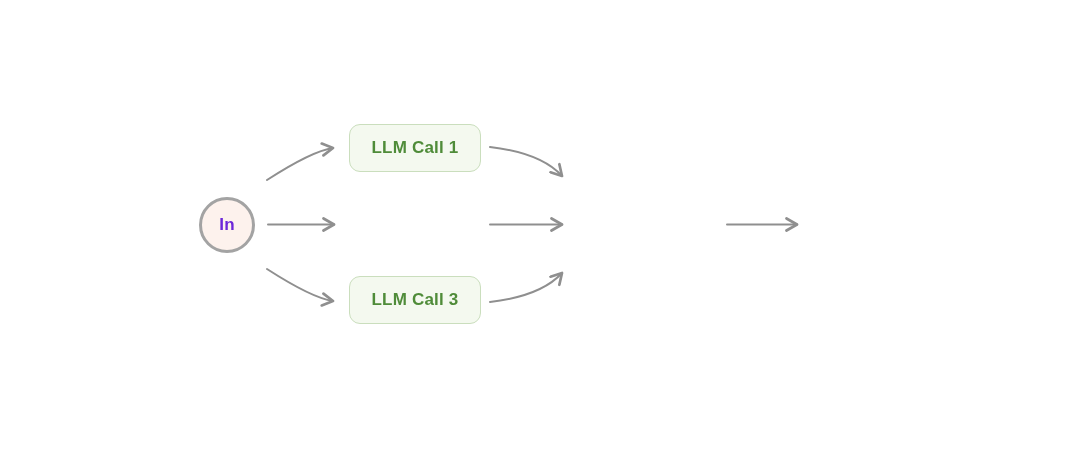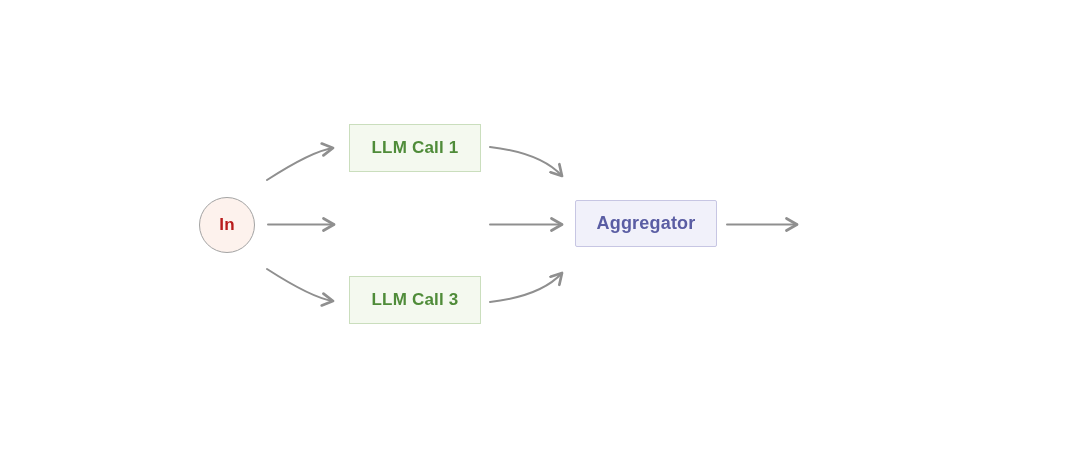--- a/index.html
+++ b/index.html
@@ -29,22 +29,22 @@
     align-items: center;
     justify-content: center;
     box-sizing: border-box;
     font-weight: bold;
     font-size: 17px;
     letter-spacing: 0.2px;
     white-space: nowrap;
   }
   .node-terminal {
     background: #fdf2ed;
-    border: 1px solid #a3a3a3;
-    color: #b91c1c;
+    border: 3px solid #a3a3a3;
+    color: #6d28d9;
   }
   .node-in {
     left: 199px;
     top: 197px;
     width: 56px;
     height: 56px;
     border-radius: 50%;
   }
   .node-out {
     left: 810px;
@@ -52,21 +52,21 @@
     width: 74px;
     height: 50px;
     border-radius: 25px;
   }
   .node-llm {
     left: 349px;
     width: 132px;
     height: 48px;
     background: #f4f9ef;
     border: 1px solid #cadebd;
-    border-radius: 0;
+    border-radius: 11px;
     color: #4f8c39;
   }
   .node-llm-1 { top: 124px; }
   .node-llm-2 { top: 201px; }
   .node-llm-3 { top: 276px; }
   .node-aggregator {
     left: 575px;
     top: 200px;
     width: 142px;
     height: 47px;
@@ -105,18 +105,15 @@
 
   <div class="node node-llm node-llm-1">
     <span>LLM Call 1</span>
   </div>
 
 
   <div class="node node-llm node-llm-3">
     <span>LLM Call 3</span>
   </div>
 
-  <div class="node node-aggregator">
-    <span>Aggregator</span>
-  </div>
 
 
 </div>
 
 </body></html>

